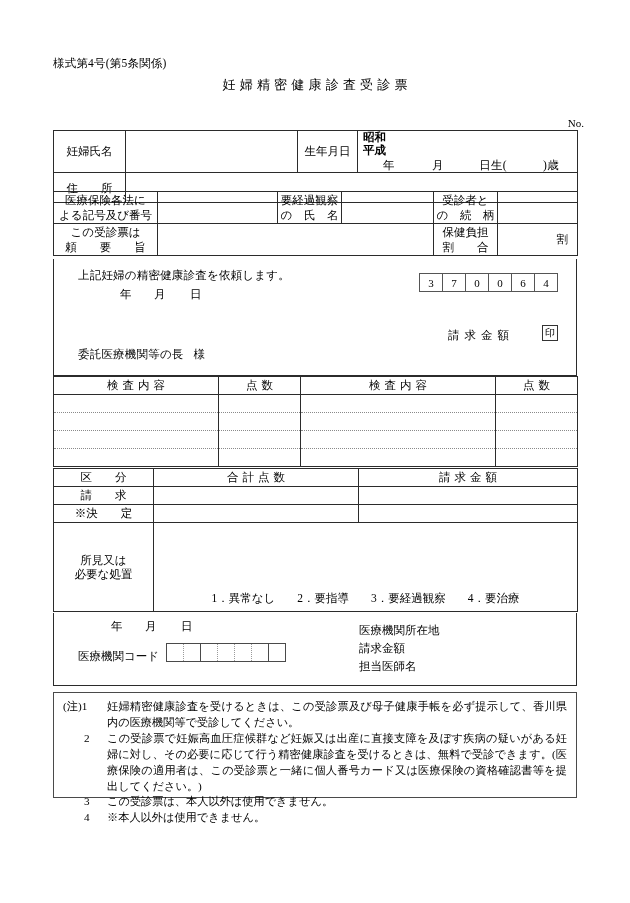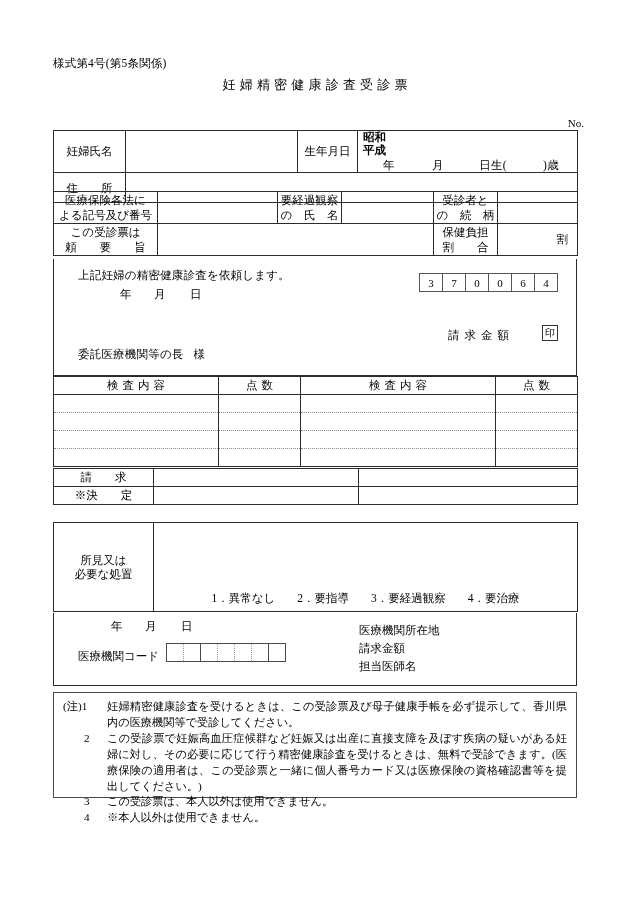--- a/index.html
+++ b/index.html
@@ -424,20 +424,25 @@
   </table>
 
   <table class="tbl" id="tbl-total">
     <colgroup>
       <col style="width:100px">
         <col style="width:205px">
         <col style="width:219px">
     </colgroup>
     <tbody>
       <tr>
+        <td class="lbl">区　　分</td>
+        <td class="lbl sp4">合計点数</td>
+        <td class="lbl sp4">請求金額</td>
+      </tr>
+      <tr>
         <td class="lbl">請　　求</td>
         <td></td>
         <td></td>
       </tr>
       <tr>
         <td class="lbl">※決　　定</td>
         <td></td>
         <td></td>
       </tr>
     </tbody>

